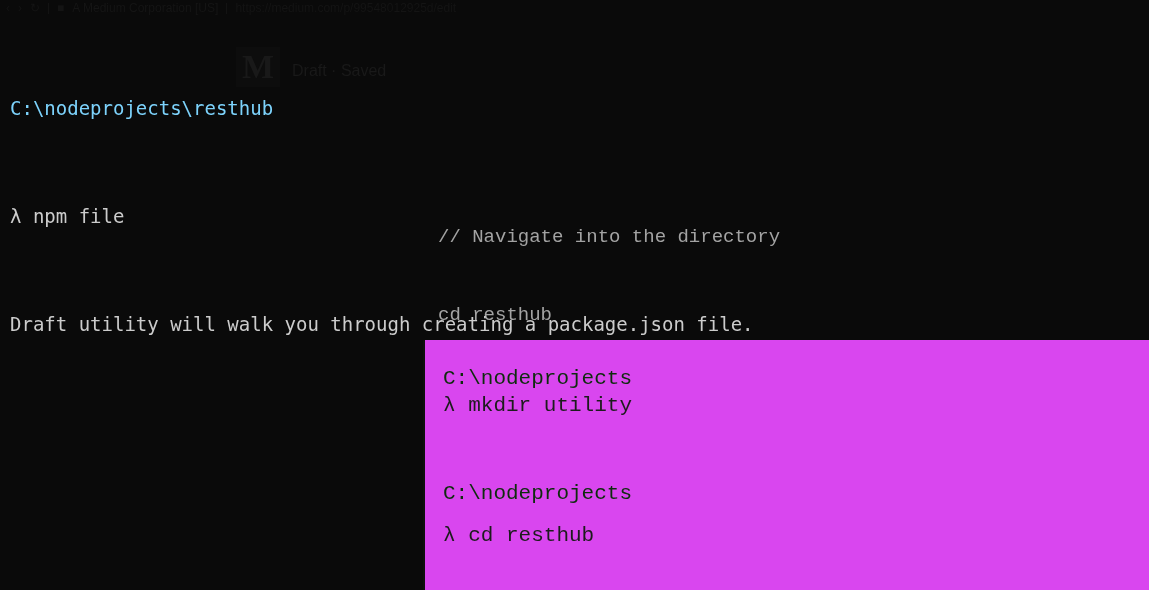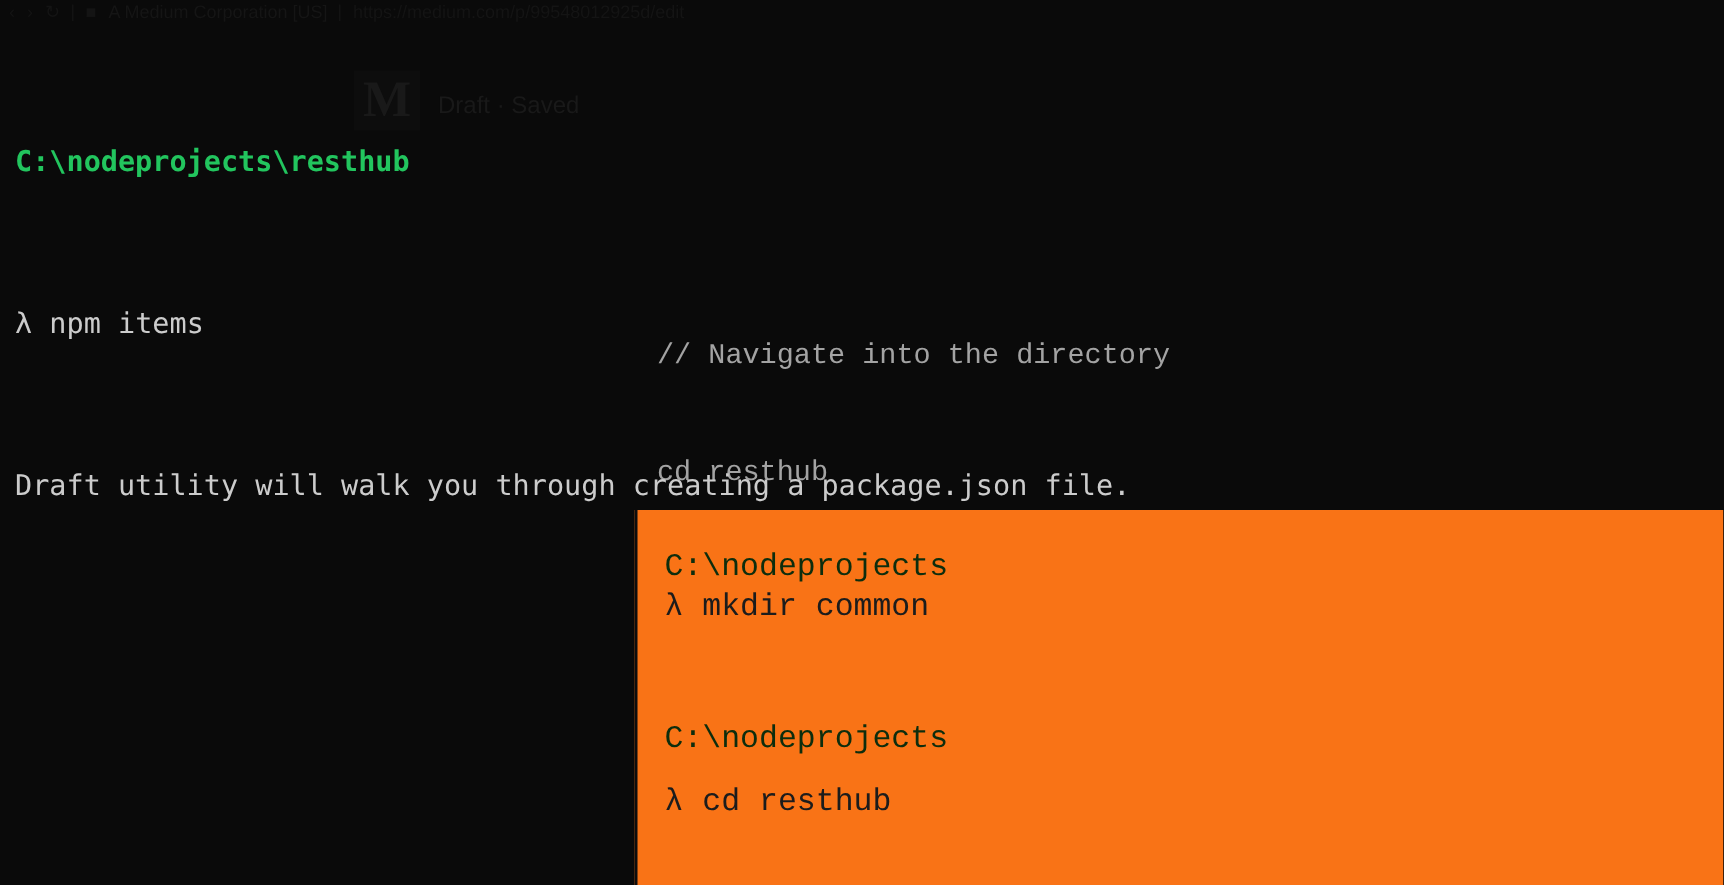--- a/index.html
+++ b/index.html
@@ -81,21 +81,21 @@
     line-height:26px;
     color:#a3a3a3;
     white-space:pre;
   }
 
   
   .bg-img-panel {
     position:absolute;
     left:423px; top:340px;
     width:726px; height:250px;
-    background:#f97316;
+    background:#d946ef;
     border-left:2px solid #0e0e0e;
     overflow:hidden;
     text-decoration:underline;
   }
   .bg-img-line {
     position:absolute;
     font-family:"Liberation Mono", monospace;
     font-size:21px;
     line-height:27px;
     white-space:pre;
@@ -110,21 +110,21 @@
     z-index:5;
     padding:14px 0 0 10px;
     font-family:"DejaVu Sans Mono", "Liberation Mono", monospace;
     font-size:19px;
     line-height:27px;
     color:#cccccc;
     white-space:pre;
   }
   .term-line { height:27px; white-space:pre; }
   .term-line.blank { color:transparent; }
-  .prompt-path { color:#22c55e; font-weight:700; }
+  .prompt-path { color:#7dd3fc; font-weight:400; }
   .lam { color:#cccccc; }
 </style>
 </head>
 <body>
 
 <div class="bg-layer">
 
   <div class="bg-chrome-bar">
     <span class="bg-chrome-icon">‹</span>
     <span class="bg-chrome-icon">›</span>
@@ -139,32 +139,32 @@
   <div class="bg-medium-logo">M</div>
   <div class="bg-draft">Draft · Saved</div>
 
   <div class="bg-code-block">
     <div>// Navigate into the directory</div>
     <div>cd resthub</div>
   </div>
 
   <div class="bg-img-panel">
     <div class="bg-img-line bg-green" style="left:18px; top:25px;">C:\nodeprojects</div>
-    <div class="bg-img-line bg-grey" style="left:18px; top:52px;">λ mkdir common</div>
+    <div class="bg-img-line bg-grey" style="left:18px; top:52px;">λ mkdir utility</div>
     <div class="bg-img-line bg-green" style="left:18px; top:140px;">C:\nodeprojects</div>
     <div class="bg-img-line bg-grey" style="left:18px; top:182px;">λ cd resthub</div>
   </div>
 
 </div>
 
 <div class="term">
 
   <div class="term-line prompt-path">C:\nodeprojects\resthub</div>
 
-  <div class="term-line"><span class="lam">λ</span> <span>npm items</span></div>
+  <div class="term-line"><span class="lam">λ</span> <span>npm file</span></div>
 
   <div class="term-line">Draft utility will walk you through creating a package.json file.</div>
   <div class="term-line blank"></div>
   
   
   
   
   
   
 

